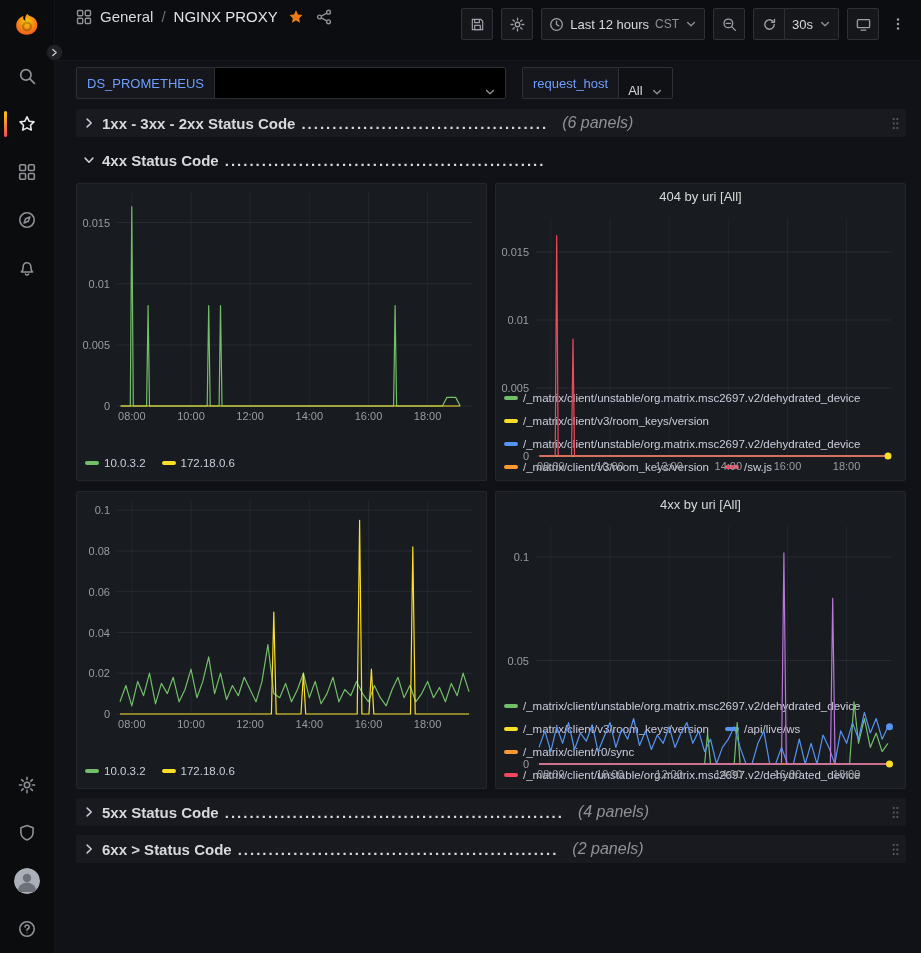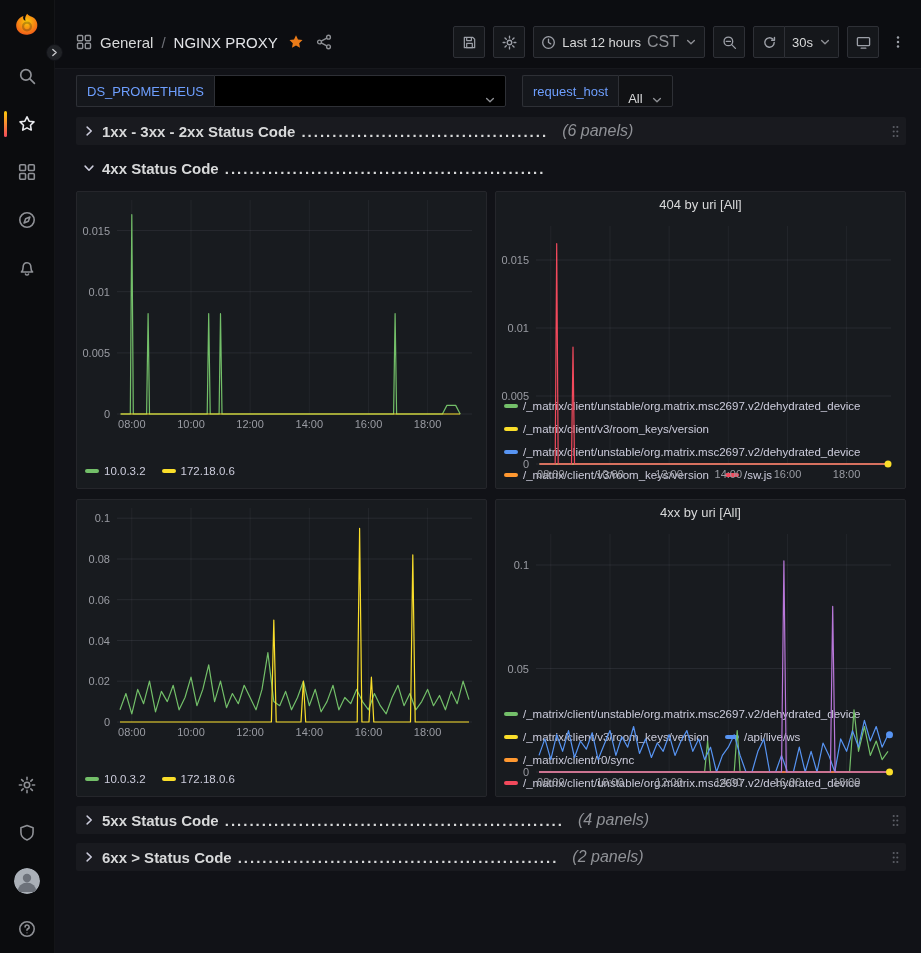--- a/index.html
+++ b/index.html
@@ -9,32 +9,32 @@
   .logo{height:52px;width:100%;display:flex;align-items:center;justify-content:center;cursor:pointer;}
   .snav{display:flex;flex-direction:column;width:100%;}
   .sitem{height:48px;width:100%;display:flex;align-items:center;justify-content:center;color:#8f9196;position:relative;cursor:pointer;}
   .sitem.active{color:#e9eaee;}
   .sitem.active::before{content:"";position:absolute;left:4px;top:11px;bottom:11px;width:3px;border-radius:2px;background:linear-gradient(180deg,#fbca0a,#f2495c);}
   .sspacer{flex:1;}
   .avatar-wrap{width:26px;height:26px;border-radius:50%;overflow:hidden;}
   .sidebar-expand{position:absolute;left:46px;top:44px;width:17px;height:17px;border-radius:50%;background:#202226;border:1px solid #111217;color:#c7c8cc;display:flex;align-items:center;justify-content:center;padding:0;cursor:pointer;z-index:20;}
   
   .main{flex:1;display:flex;flex-direction:column;min-width:0;}
-  .topnav{height:52px;flex-shrink:0;background:#0c0d11;display:flex;align-items:center;padding:16px 12px 0 21px;border-bottom:1px solid rgba(204,204,220,0.06);}
+  .topnav{height:52px;flex-shrink:0;background:#0c0d11;display:flex;align-items:flex-start;padding:8px 12px 0 21px;border-bottom:1px solid rgba(204,204,220,0.06);}
   .crumbs{display:flex;align-items:center;gap:8px;font-size:15px;white-space:nowrap;}
   .crumb-section{color:#d8d9da;text-decoration:none;cursor:pointer;}
   .crumb-sep{color:#6e7077;}
   .crumb-title{color:#e3e4e8;font-weight:500;}
   .hicon{display:inline-flex;color:#8f9196;}
   .star-filled{display:inline-flex;color:#eb7b18;cursor:pointer;margin-left:2px;}
   .share{cursor:pointer;margin-left:4px;}
   .toolbar{margin-left:auto;display:flex;align-items:center;gap:8px;}
   .btn{height:32px;min-width:32px;display:flex;align-items:center;justify-content:center;gap:6px;padding:0 7px;background:#15171b;border:1px solid #2e3036;border-radius:2px;color:#9da0a8;font-family:inherit;font-size:13px;cursor:pointer;white-space:nowrap;}
   .btn .lbl{color:#d8d9da;}
-  .btn .tz{color:#8f9196;font-size:16px;}
+  .btn .tz{color:#8f9196;font-size:12px;}
   .btn-group{display:flex;}
   .btn-group .btn:first-child{border-radius:2px 0 0 2px;}
   .btn-group .btn:last-child{border-left:none;border-radius:0 2px 2px 0;}
   .btn-plain{height:32px;width:22px;display:flex;align-items:center;justify-content:center;background:transparent;border:none;color:#9da0a8;cursor:pointer;padding:0;}
   
   .subnav{height:40px;flex-shrink:0;display:flex;align-items:center;gap:16px;padding:2px 0 0 21px;background:#111217;}
   .varpair{display:flex;align-items:stretch;height:32px;}
   .varlabel{display:flex;align-items:center;padding:0 10px;background:#15171c;border:1px solid #2e3036;border-right:none;color:#6e9fff;font-size:13px;font-weight:500;border-radius:2px 0 0 2px;white-space:nowrap;cursor:default;}
   .varvalue{display:flex;align-items:flex-end;gap:8px;padding:0 9px;background:#101114;border:1px solid #2e3036;border-radius:2px;color:#d8d9da;font-size:13px;cursor:pointer;}
   .varpair .varvalue{border-radius:0 2px 2px 0;}

